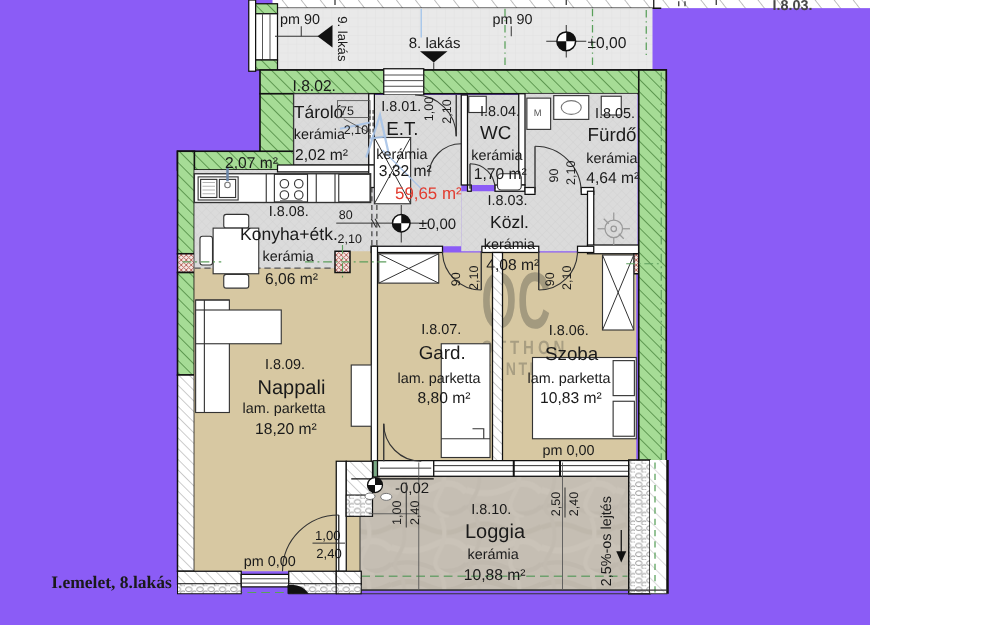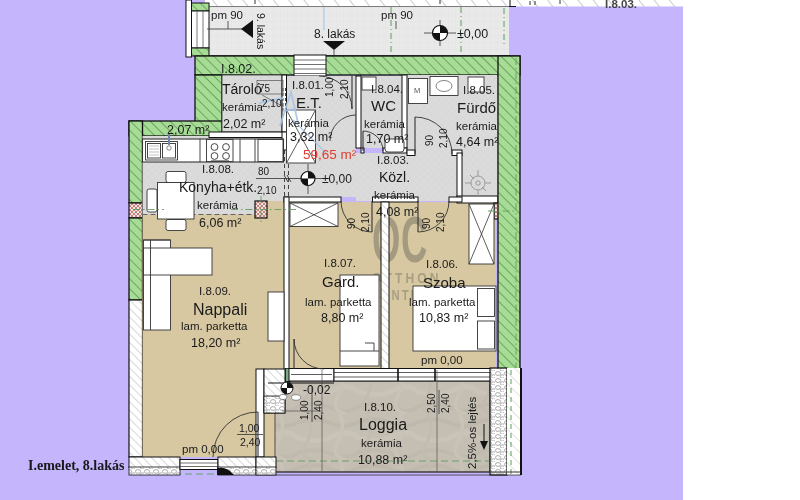--- a/index.html
+++ b/index.html
@@ -1,16 +1,16 @@
 <!DOCTYPE html>
 <html><head>
 <meta charset="utf-8">
 <style>
 html,body{margin:0;padding:0;background:#ffffff;}
-#c{position:relative;width:683px;height:500px;overflow:hidden;background:#c4b5fd;}
+#c{position:relative;width:683px;height:500px;overflow:hidden;background:#8b5cf6;padding-left:13px;}
 svg{display:block;}
 text{font-family:"Liberation Sans",sans-serif;}
 .ser{font-family:"Liberation Serif",serif;font-weight:bold;}
 </style>
 </head>
 <body>
 <div id="c">
 <svg width="800" height="500" viewBox="0 0 800 500" fill="#1a1a1a">
 <defs>
   <pattern id="greenH" width="7" height="7" patternUnits="userSpaceOnUse" patternTransform="rotate(45)">

